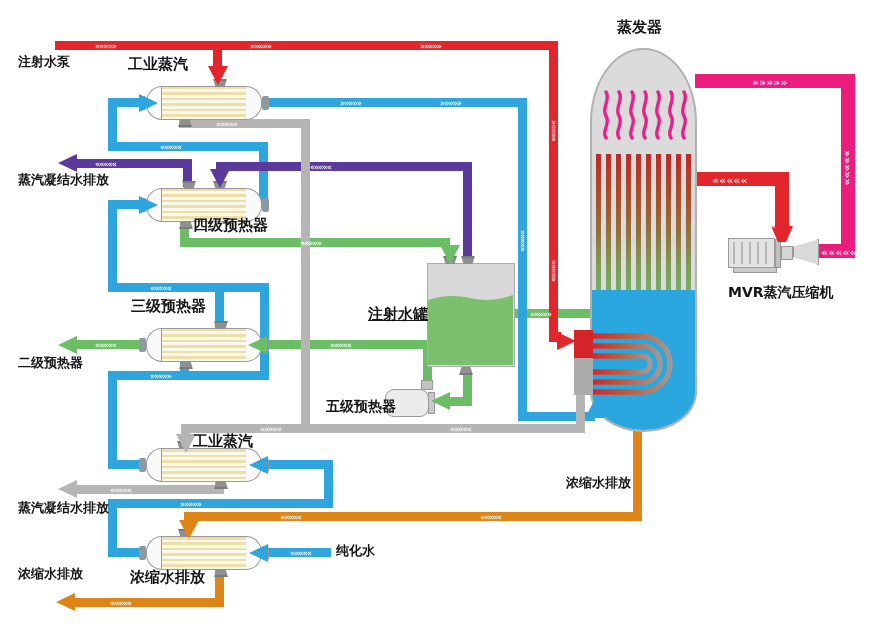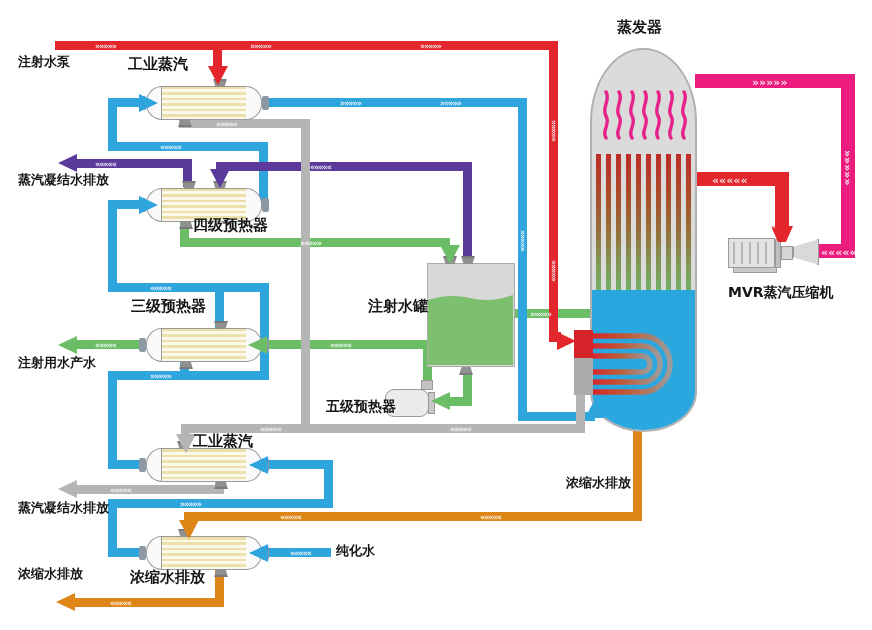--- a/index.html
+++ b/index.html
@@ -230,22 +230,22 @@
       <div class="flr"></div>
     <div class="noz t" style="left:32px;"></div>
     <div class="noz b" style="left:68px;"></div>
   </div>
 
   <div class="lbl" style="left:18px;top:55px;">注射水泵</div>
   <div class="lbl big" style="left:128px;top:56px;">工业蒸汽</div>
   <div class="lbl" style="left:18px;top:173px;">蒸汽凝结水排放</div>
   <div class="lbl big" style="left:193px;top:217px;">四级预热器</div>
   <div class="lbl big" style="left:131px;top:298px;">三级预热器</div>
-  <div class="lbl" style="left:18px;top:356px;">注射用水产水</div>
-  <div class="lbl big" style="left:368px;top:298px;">注射水罐</div>
+  <div class="lbl" style="left:18px;top:356px;">二级预热器</div>
+  <div class="lbl big" style="left:368px;top:306px;text-decoration:underline;">注射水罐</div>
   <div class="lbl" style="left:326px;top:398px;font-size:14px;">五级预热器</div>
   <div class="lbl big" style="left:193px;top:433px;">工业蒸汽</div>
   <div class="lbl" style="left:18px;top:501px;">蒸汽凝结水排放</div>
   <div class="lbl" style="left:566px;top:476px;">浓缩水排放</div>
   <div class="lbl big" style="left:130px;top:569px;">浓缩水排放</div>
   <div class="lbl" style="left:336px;top:544px;">纯化水</div>
   <div class="lbl" style="left:18px;top:567px;">浓缩水排放</div>
   <div class="lbl big" style="left:617px;top:19px;">蒸发器</div>
   <div class="lbl" style="left:728px;top:284px;font-size:14px;">MVR蒸汽压缩机</div>
 

